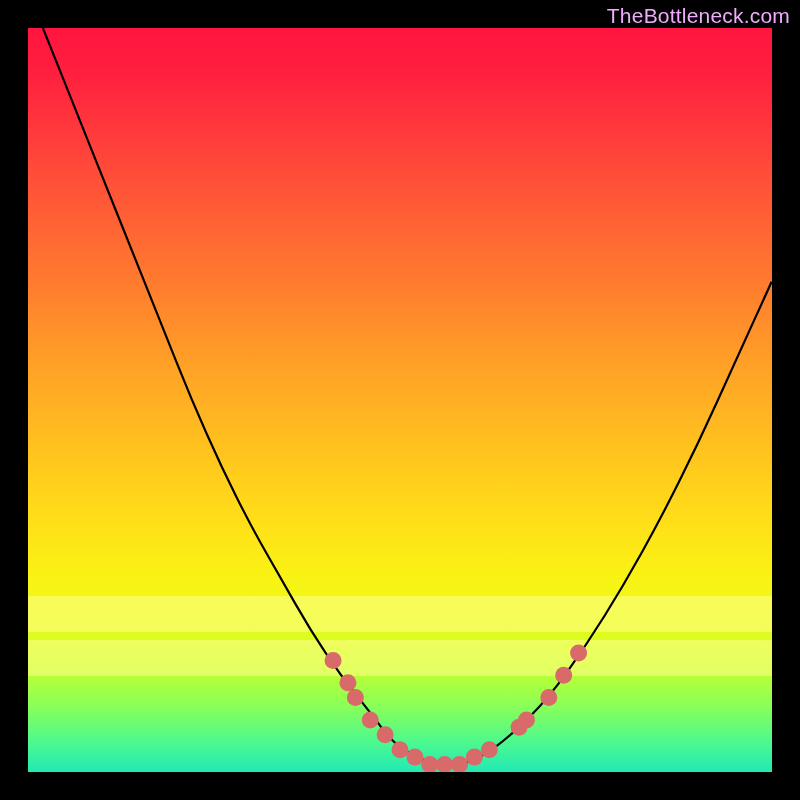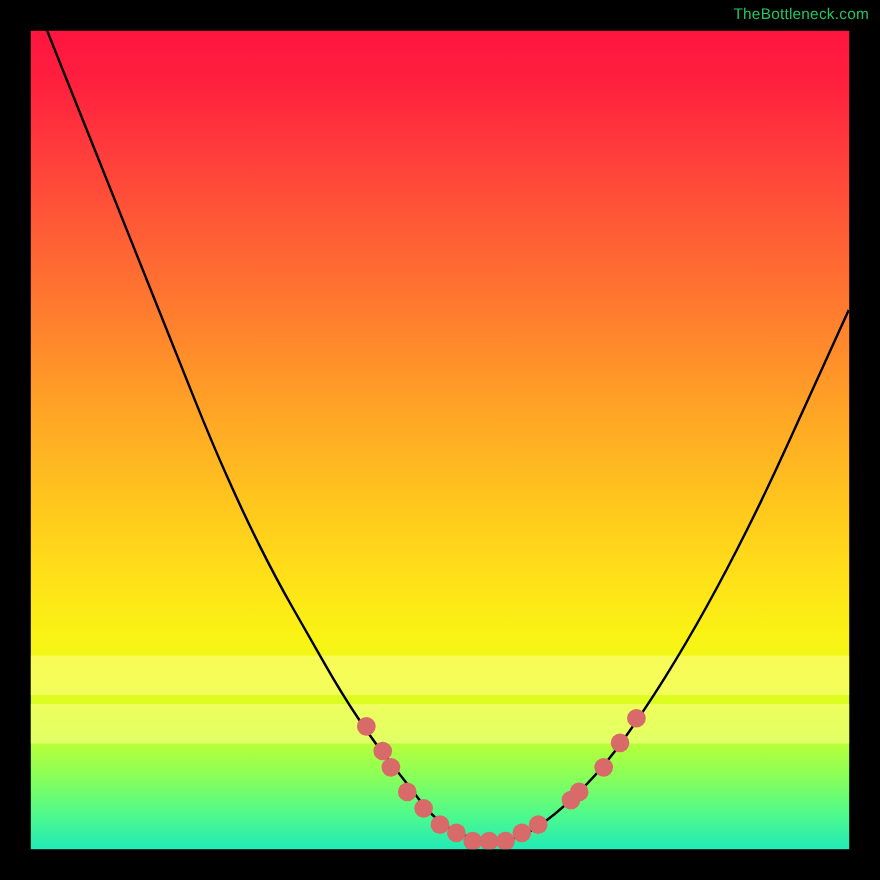--- a/index.html
+++ b/index.html
@@ -30,22 +30,22 @@
       #e8fb1a 80%,
       #c3ff30 86%,
       #8bff58 91%,
       #4cf98e 96%,
       #22e9b6 100%);
   }
   .watermark {
     position: absolute;
     top: 4px;
     right: 10px;
-    color: #22c55e;
-    font-size: 14px;
+    color: #f0abfc;
+    font-size: 21px;
     font-weight: 500;
     letter-spacing: 0.2px;
     font-family: Arial, Helvetica, sans-serif;
   }
   svg.curve {
     position: absolute;
     left: 0; top: 0;
     width: 744px;
     height: 744px;
   }

